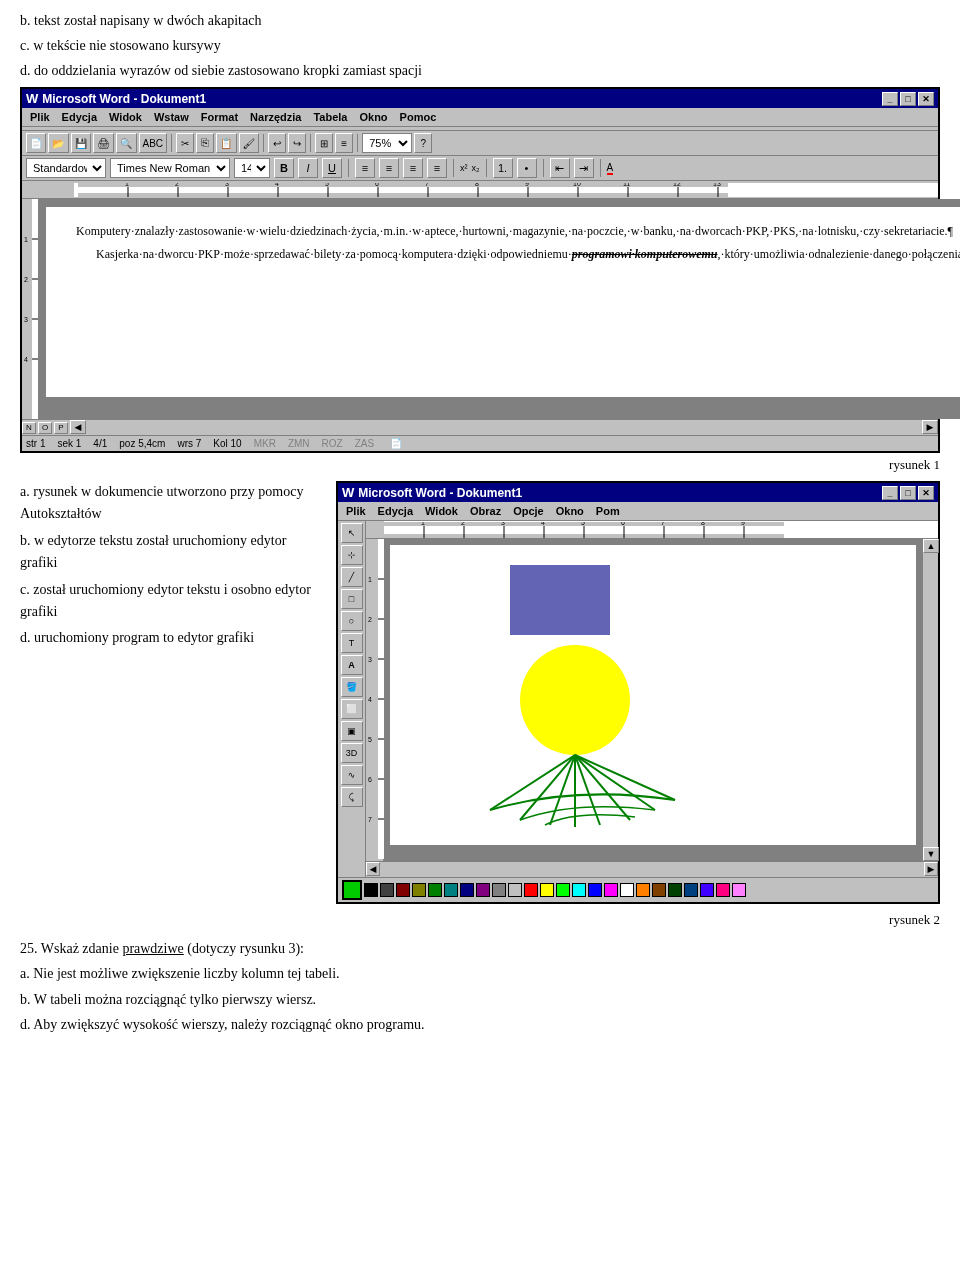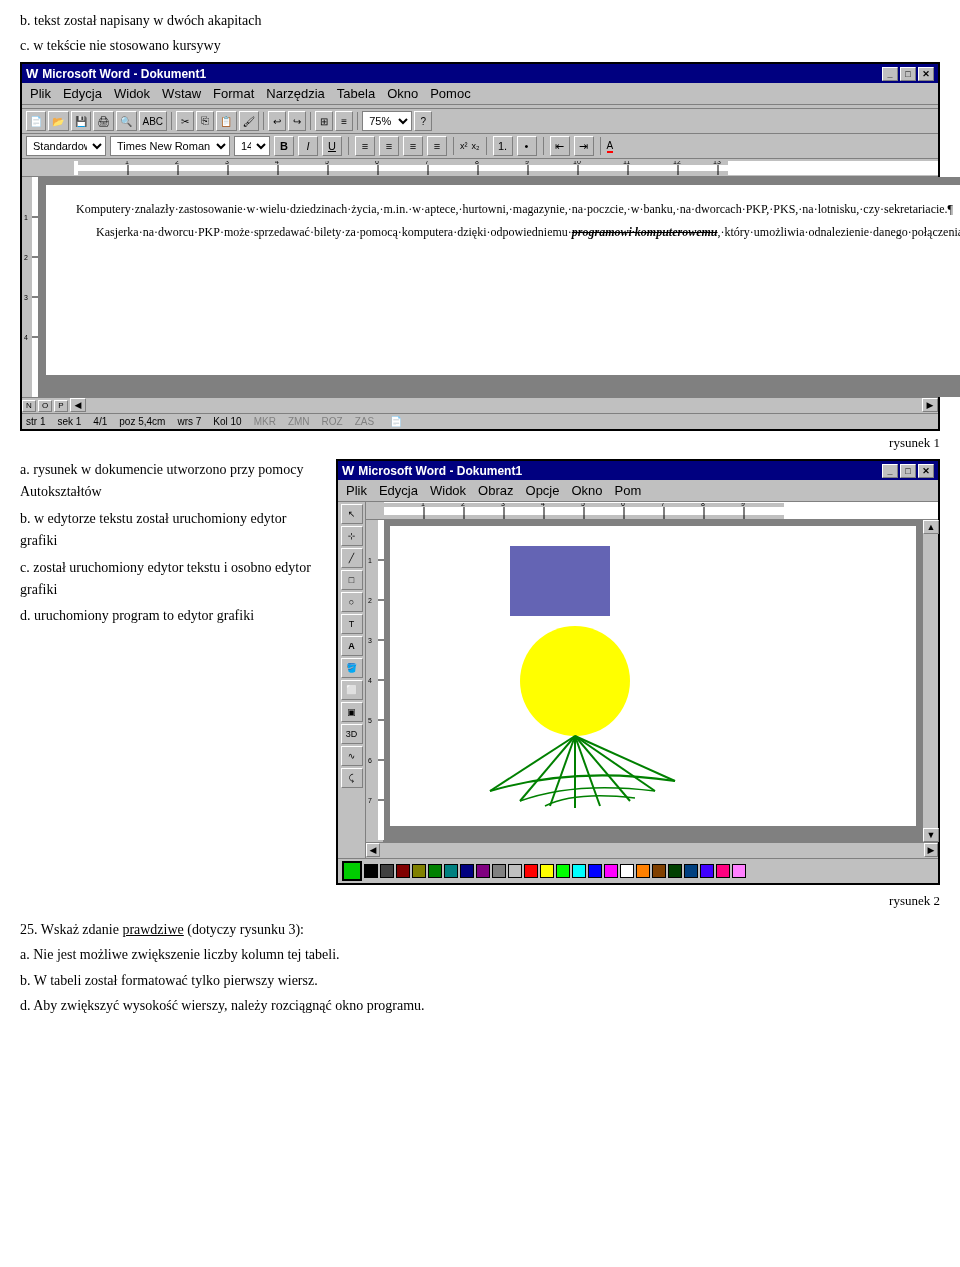--- a/index.html
+++ b/index.html
@@ -68,22 +68,23 @@
     .word-menubar {
       background: #c0c0c0;
       border-bottom: 1px solid #808080;
       padding: 1px 2px;
       display: flex;
       gap: 0;
     }
 
     .menu-item {
       padding: 2px 6px;
-      font-size: 13px;
+      font-size: 11px;
       cursor: pointer;
+      font-weight: bold;
     }
 
     .word-toolbar {
       background: #c0c0c0;
       border-bottom: 1px solid #808080;
       padding: 2px 4px;
       display: flex;
       align-items: center;
       gap: 2px;
       flex-wrap: wrap;
@@ -333,20 +334,21 @@
       text-decoration: underline;
     }
     .doc-justify { text-align: justify; }
   </style>
 </head>
 <body>
 
 <div>
   <div class="question-line">b. tekst został napisany w dwóch akapitach</div>
   <div class="question-line">c. w tekście nie stosowano kursywy</div>
+  <div class="question-line">d. do oddzielania wyrazów od siebie zastosowano kropki zamiast spacji</div>
 </div>
 
 <div class="word-window">
 
   <div class="word-titlebar">
     <div class="word-titlebar-left">
       <span style="font-size:13px;font-weight:bold;color:#fff;">W</span>
       <span>Microsoft Word - Dokument1</span>
     </div>
     <div class="word-titlebar-btns">
@@ -704,15 +706,15 @@
 </div>
 
 <div class="rysunek-label">rysunek 2</div>
 
 <div class="questions-section">
   <div class="q-line">
     <span>25.</span>
     <span>Wskaż zdanie </span><span class="underline-text">prawdziwe</span><span> (dotyczy rysunku 3):</span>
   </div>
   <div class="q-line">a. Nie jest możliwe zwiększenie liczby kolumn tej tabeli.</div>
-  <div class="q-line">b. W tabeli został formatować tylko pierwszy wiersz.</div>
+  <div class="q-line">b. W tabeli można rozciągnąć tylko pierwszy wiersz.</div>
   <div class="q-line">d. Aby zwiększyć wysokość wierszy, należy rozciągnąć okno programu.</div>
 </div>
 
 </body></html>

